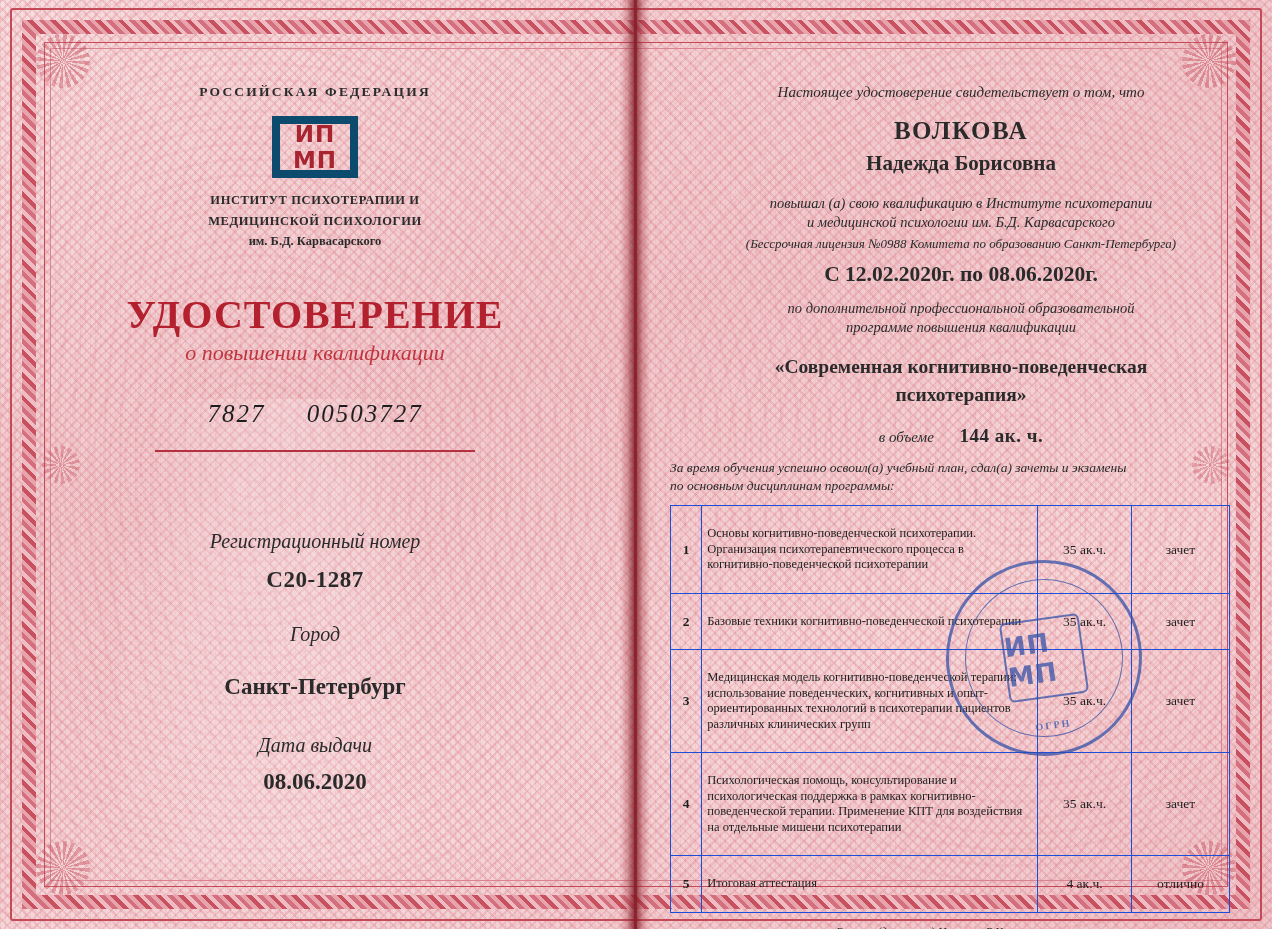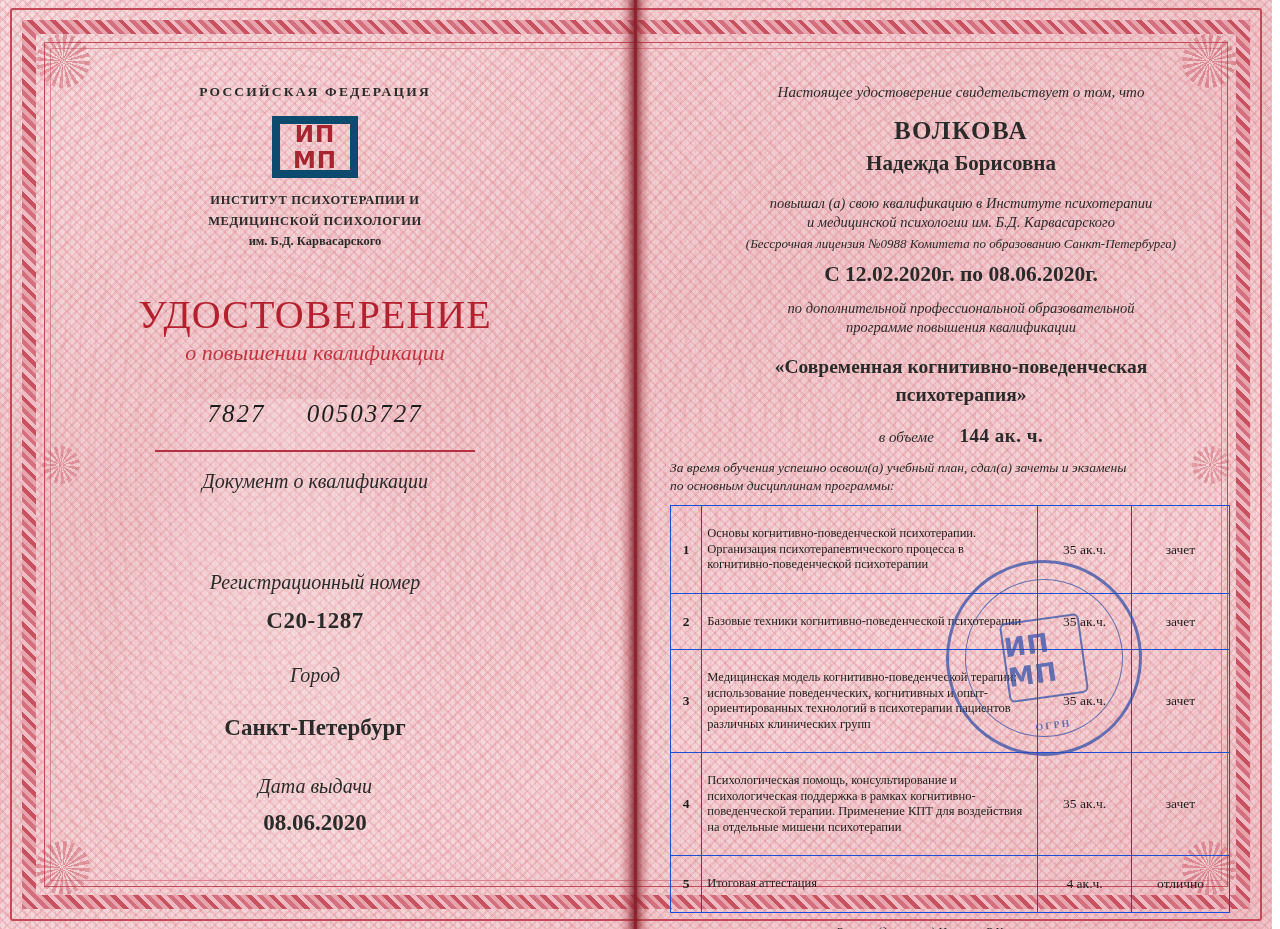--- a/index.html
+++ b/index.html
@@ -173,21 +173,21 @@
     font-size: 12.5px;
     font-weight: 700;
     letter-spacing: .6px;
     line-height: 17px;
     margin-bottom: 4px;
   }
   .inst-name3 { font-size: 12.5px; font-weight: 700; }
   .udost {
     margin-top: 42px;
     font-size: 40px;
-    font-weight: 400;
+    font-weight: 700;
     letter-spacing: 1px;
     color: #b3202e;
     font-family: "Liberation Serif", serif;
   }
   .udost-sub {
     font-size: 22px;
     font-style: italic;
     color: #c0343f;
     margin-top: 2px;
   }
@@ -448,21 +448,20 @@
       <div class="udost-sub">о повышении квалификации</div>
 
       <div class="serial">
         <span>7827</span>
         &nbsp;&nbsp;&nbsp;
         <span>00503727</span>
       </div>
 
       <div class="rule"></div>
 
-      <div class="doc-qual">Документ о квалификации</div>
 
       <div class="reg-label">Регистрационный номер</div>
       <div class="reg-value">С20-1287</div>
 
       <div class="city-label">Город</div>
       <div class="city-value">Санкт-Петербург</div>
 
       <div class="date-label">Дата выдачи</div>
       <div class="date-value">08.06.2020</div>
     </div>

